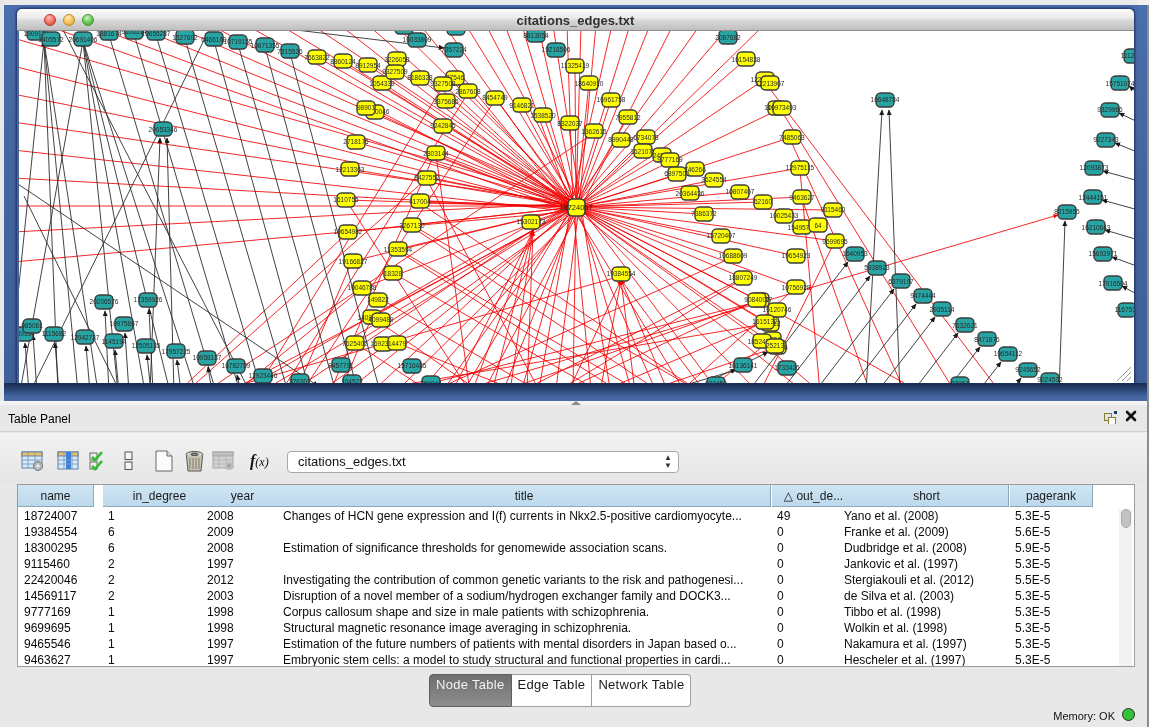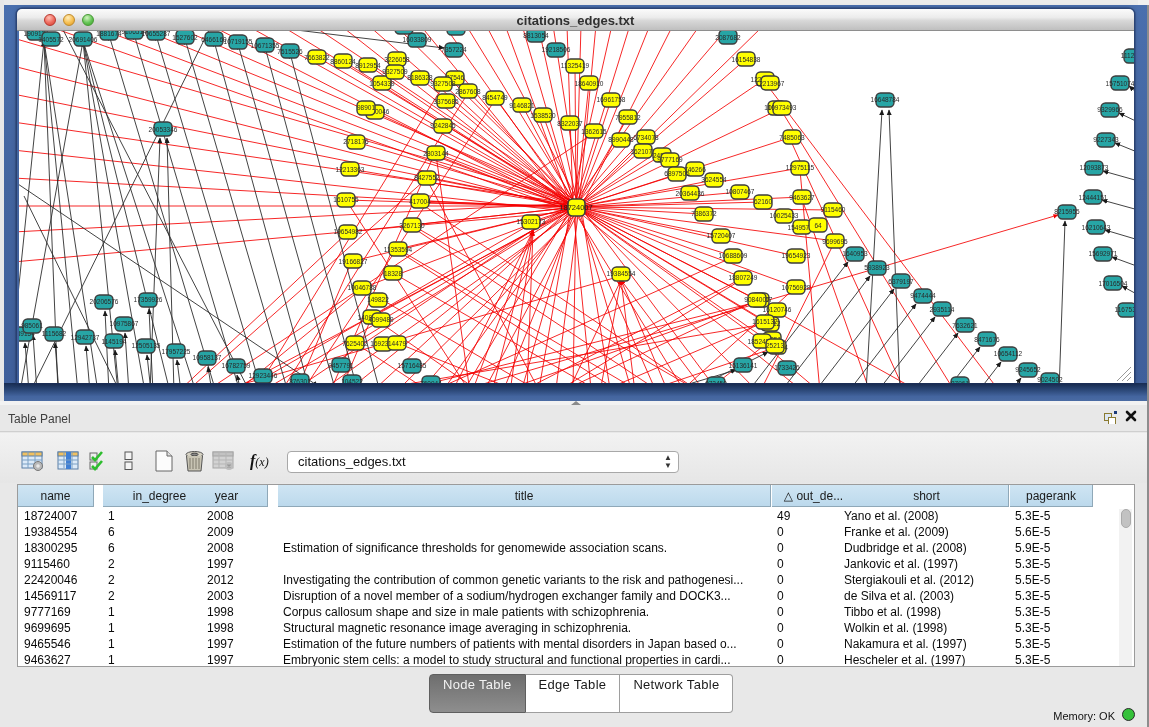--- a/index.html
+++ b/index.html
@@ -23,21 +23,21 @@
 #leftstrip { position:absolute; left:0; top:0; width:4px; height:401px; background:#e8e8e8; }
 #rightstrip { position:absolute; left:1147px; top:5px; width:2px; height:722px; background:#8d8d8d; }
 #topright { position:absolute; left:1138px; top:0; width:11px; height:5px; background:#f0f0f0; }
 #splitter { position:absolute; left:0; top:401px; width:1149px; height:4px; background:#f2f2f2; }
 #splithandle { position:absolute; left:571px; top:401px; width:0; height:0;
   border-left:5px solid transparent; border-right:5px solid transparent;
   border-bottom:4px solid #8a8a8a; }
 #panel { position:absolute; left:0; top:405px; width:1149px; height:322px; background:#e8e8e8; }
 #paneltitle { position:absolute; left:0; top:0; width:100%; height:27px; background:#e8e8e8;
   border-bottom:1px solid #cfcfcf; }
-#paneltitle span { position:absolute; left:8px; top:7px; font-size:12px; color:#404040; }
+#paneltitle span { position:absolute; left:8px; top:7px; font-size:12px; color:#000000; }
 #pclose { position:absolute; right:12px; top:5px; width:12px; height:12px; }
 #pfloat { position:absolute; right:32px; top:6px; width:13px; height:13px; }
 #toolbar { position:absolute; left:0; top:28px; width:100%; height:50px;
   background:linear-gradient(180deg,#f2f2f2,#e6e6e6); }
 #combo { position:absolute; left:287px; top:18px; width:392px; height:22px; background:#fff;
   border:1px solid #a8a8a8; border-radius:4px; font-size:13px; color:#111; line-height:20px;
   padding-left:10px; }
 #combo .arr { position:absolute; right:6px; top:2px; font-size:8px; color:#333; line-height:8px; }
 #tablewrap { position:absolute; left:17px; top:79px; width:1118px; height:183px;
   background:#fff; border:1px solid #9b9b9b; }
@@ -47,21 +47,21 @@
   text-align:center; line-height:22px; }
 .tr { position:absolute; left:0; width:1116px; height:16px; font-size:12px; color:#0a0a0a; }
 .tr div { position:absolute; top:0; height:16px; line-height:16px; white-space:nowrap; overflow:hidden; }
 .c0 { left:6px; width:95px; } .c1 { left:90px; width:95px; } .c2 { left:189px; width:80px; }
 .c3 { left:265px; width:492px; } .c4 { left:759px; width:68px; }
 .c5 { left:826px; width:165px; } .c6 { left:997px; width:90px; }
 #vscroll { position:absolute; right:2px; top:24px; width:13px; height:157px; background:#f2f2f2; }
 #vthumb { position:absolute; left:1.5px; top:0px; width:10px; height:19px; background:#c2c2c2;
   border:1px solid #aaa; border-radius:5px; }
 #tabs { position:absolute; left:429px; top:269px; height:21px; display:flex; font-size:13px; }
-.tab { height:39px; line-height:20px; padding:0 13px; background:#fff; border:1px solid #9e9e9e;
+.tab { height:33px; line-height:20px; padding:0 6px; background:#fff; border:1px solid #9e9e9e;
   border-left:none; color:#1a1a1a; letter-spacing:.3px; }
 .tab.sel { background:linear-gradient(180deg,#6e6e6e,#8e8e8e); color:#f2f2f2;
   border:1px solid #5f5f5f; border-radius:4px 0 0 4px; }
 .tab.last { border-radius:0 4px 4px 0; }
 #memory { position:absolute; right:34px; top:305px; font-size:11px; color:#111; }
 #memdot { position:absolute; right:14px; top:303px; width:13px; height:13px; border-radius:50%;
   background:#35c13a; border:1.5px solid #2a2a2a; }
 .ticon { position:absolute; top:17px; }
 </style></head>
 <body>
@@ -677,31 +677,32 @@
       <circle cx="17" cy="16" r="4" fill="#bdbdbd"></circle>
       <path d="M15.5 14.5 l3 3 M18.5 14.5 l-3 3" stroke="#999" stroke-width="1.4"></path>
     </svg>
     <div style="position:absolute;left:250px;top:19px;font-family:'Liberation Serif',serif;font-style:italic;font-size:16px;color:#111;text-align:right;"><b>f</b><span style="font-size:12px">(x)</span></div>
     <div id="combo">citations_edges.txt<span class="arr">▲<br>▼</span></div>
   </div>
   <div id="tablewrap">
     <div id="thead">
       <div class="th" style="left:0;width:76px">name</div>
       <div class="th" style="left:85px;width:114px">in_degree</div>
-      <div class="th" style="left:168px;width:82px">year</div>
+      <div class="th" style="left:184px;width:82px">year</div>
       <div class="th" style="left:260px;width:493px">title</div>
       <div class="th" style="left:754px;width:84px">△ out_de...</div>
       <div class="th" style="left:827px;width:164px">short</div>
       <div class="th" style="left:992px;width:83px">pagerank</div>
     </div>
     <div id="tbody" style="position:absolute;left:0;top:23px;width:1116px;height:158px;overflow:hidden;">
 <div class="tr" style="top:0px">
           <div class="c0">18724007</div>
           <div class="c1">1</div>
           <div class="c2">2008</div>
+          <div class="c3">Changes of HCN gene expression and I(f) currents in Nkx2.5-positive cardiomyocyte...</div>
           <div class="c4">49</div>
           <div class="c5">Yano et al. (2008)</div>
           <div class="c6">5.3E-5</div>
         </div>
 <div class="tr" style="top:16px">
           <div class="c0">19384554</div>
           <div class="c1">6</div>
           <div class="c2">2009</div>
           <div class="c4">0</div>
           <div class="c5">Franke et al. (2009)</div>

